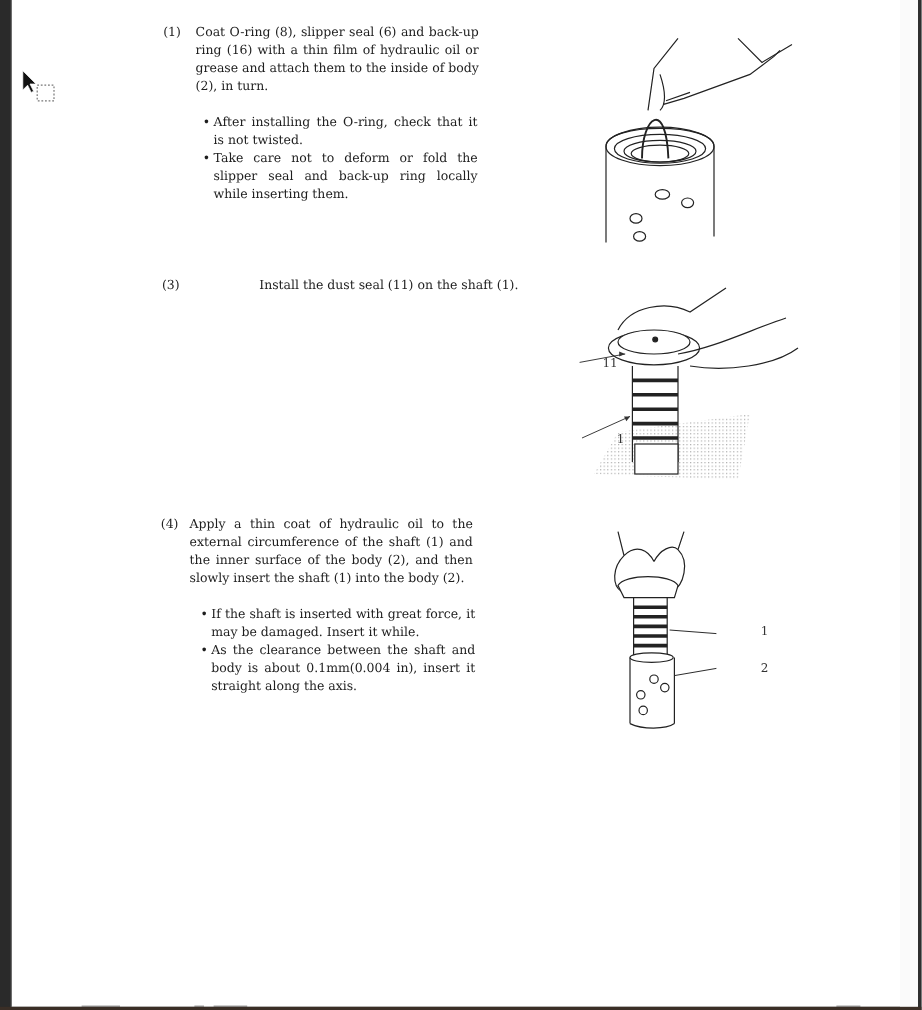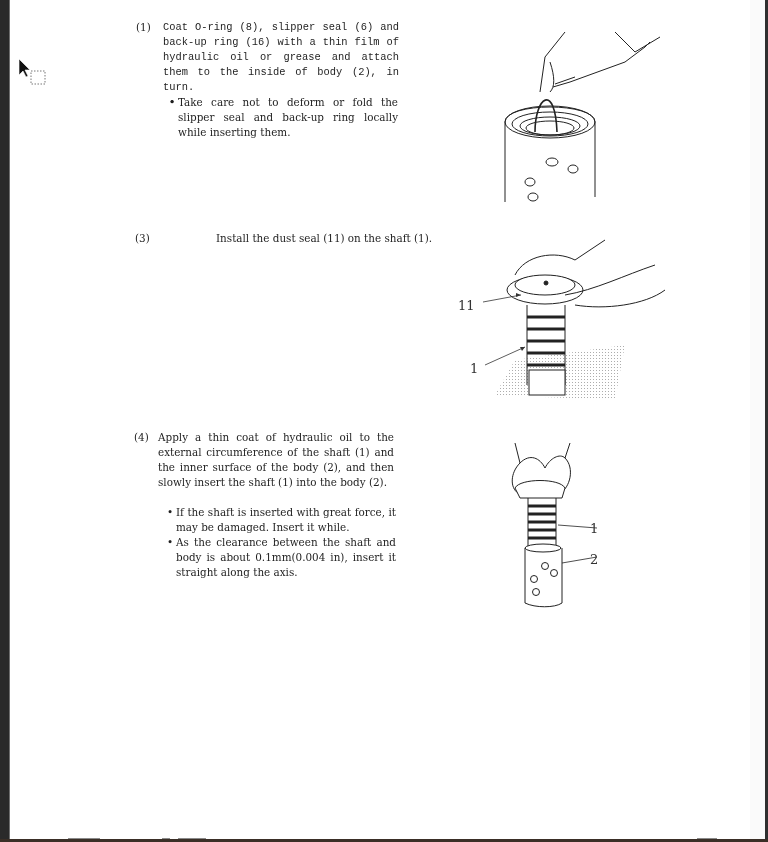--- a/index.html
+++ b/index.html
@@ -24,37 +24,38 @@
   .bullet { position:relative; padding-left:9px; text-align:justify; }
   .bullet .dot { position:absolute; left:0; top:0; }
 
   .watermark {
     position:absolute; left:168px; top:399px;
     font-family:"Liberation Sans", sans-serif; font-weight:bold;
     font-size:28.5px; color:#ffffff; letter-spacing:0.2px; line-height:32px;
   }
   .cursor { position:absolute; left:18px; top:58px; }
   .figure { position:absolute; }
-  .callout { position:absolute; font-size:13px; color:#333; font-family:"DejaVu Serif", serif; }
+  .callout { position:absolute; font-size:10px; color:#333; font-family:"DejaVu Serif", serif;margin-left:44px; }
   .footer-mark { position:absolute; top:838px; height:1px; background:#8a8a8a; }
 </style>
 </head>
 <body>
 
 <div class="left-gutter"></div>
 
 <div class="page">
 
   <div class="step" style="left:126px; top:20px; width:262px;">
     <span class="num">(1)</span>
-    <div class="body" style="width:236px;font-family:Liberation Mono, monospace;">Coat O-ring (8), slipper seal (6) and back-up ring (16) with a thin film of hydraulic oil or grease and attach them to the inside of body (2), in turn.</div>
+    <div class="body" style="width:236px;">Coat O-ring (8), slipper seal (6) and back-up ring (16) with a thin film of hydraulic oil or grease and attach them to the inside of body (2), in turn.</div>
   </div>
   <div class="bullets" style="left:159px; top:95px; width:229px;">
     <div class="bullet">
       <span class="dot">•</span>
+      <span>After installing the O-ring, check that it is not twisted.</span>
     </div>
     <div class="bullet">
       <span class="dot">•</span>
       <span>Take care not to deform or fold the slipper seal and back-up ring locally while inserting them.</span>
     </div>
   </div>
 
   <svg class="figure" style="left:485px; top:22px;" width="170" height="185" viewBox="0 0 170 185">
     <g fill="none" stroke="#222" stroke-width="1">
       <path d="M10 100 C10 80, 100 80, 100 100 L100 175 M10 100 L10 180"></path>

